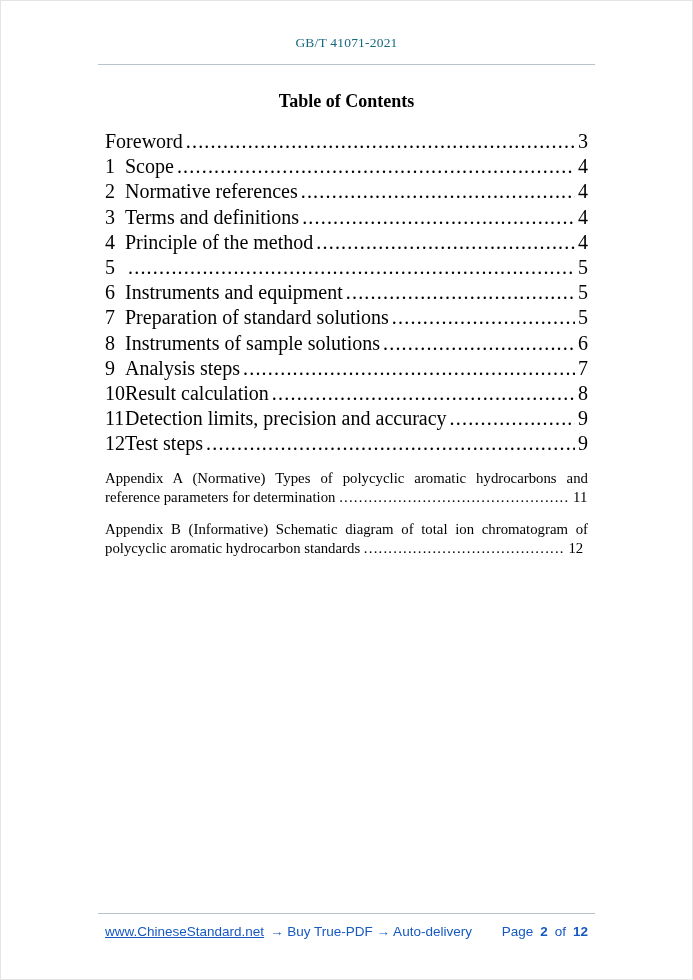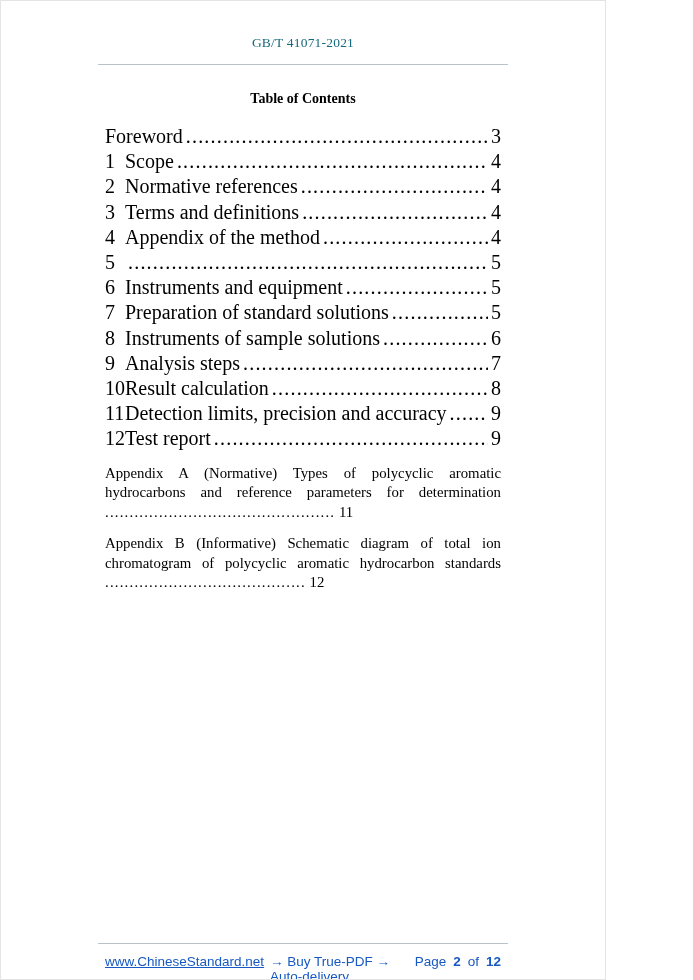--- a/index.html
+++ b/index.html
@@ -1,39 +1,39 @@
 <!DOCTYPE html>
 <html style="--header-text: #17697e; --footer-text: #1659c2; --rule: #b9c2ca;"><head>
 <meta charset="utf-8">
 <style>
   * { margin:0; padding:0; box-sizing:border-box; }
   html,body { background:#ffffff; }
   .page {
-    width:606px; height:980px; position:relative; background:#ffffff;
+    width:693px; height:980px; position:relative; background:#ffffff;
     border:1px solid #e4e4e4; overflow:hidden;
     font-family:"Liberation Serif", serif; color:#000000;
   }
   .doc-number {
     padding-top:34px; text-align:center; font-size:13.5px;
     color:var(--header-text,#17697e); letter-spacing:0.2px;
   }
   .header-rule { margin:13px 97px 0; border-top:1px solid var(--rule,#b9c2ca); }
   .toc-title {
-    text-align:center; margin-top:26px; font-size:14px; font-weight:bold;
+    text-align:center; margin-top:26px; font-size:18px; font-weight:bold;
   }
   .toc { margin:17px 104px 0; }
   .toc-row { display:flex; line-height:25.2px; font-size:20px; }
   .toc-num { min-width:20px; flex:0 0 auto; }
   .toc-label { white-space:nowrap; flex:0 0 auto; }
   .toc-dots { flex:1 1 auto; overflow:hidden; white-space:nowrap; letter-spacing:1.2px; margin:0 3px; }
   .toc-page { flex:0 0 auto; text-align:right; }
   .toc-appendix { margin:3px 104px 0; }
   .app-entry { font-size:14.8px; line-height:19.5px; text-align:justify; margin-top:12px; }
   .app-dots { letter-spacing:1.2px; white-space:nowrap; }
-  .doc-footer { position:absolute; top:942px; left:0; right:0; font-family:"Liberation Sans", sans-serif; }
+  .doc-footer { position:absolute; top:912px; left:0; right:0; font-family:"Liberation Sans", sans-serif; }
   .footer-rule { margin:0 97px; border-top:1px solid var(--rule,#b9c2ca); }
   .footer-row {
     margin:10px 104px 0; display:flex; justify-content:space-between;
     align-items:baseline; font-size:13.5px; color:var(--footer-text,#1659c2);
   }
   .footer-left { display:flex; align-items:baseline; gap:6px; }
   .footer-link { color:inherit; text-decoration:underline; cursor:pointer; }
   .footer-right { display:flex; align-items:baseline; gap:7px; }
   .pg-num { font-weight:bold; }
 </style>
@@ -68,21 +68,21 @@
         <span class="toc-page">4</span>
       </div>
       <div class="toc-row">
         <span class="toc-num">3</span>
         <span class="toc-label">Terms and definitions</span>
         <span class="toc-dots">............................................................................................................................................................................................................................</span>
         <span class="toc-page">4</span>
       </div>
       <div class="toc-row">
         <span class="toc-num">4</span>
-        <span class="toc-label">Appendix of the method</span>
+        <span class="toc-label">Principle of the method</span>
         <span class="toc-dots">............................................................................................................................................................................................................................</span>
         <span class="toc-page">4</span>
       </div>
       <div class="toc-row">
         <span class="toc-num">5</span>
         <span class="toc-dots">............................................................................................................................................................................................................................</span>
         <span class="toc-page">5</span>
       </div>
       <div class="toc-row">
         <span class="toc-num">6</span>
@@ -115,21 +115,21 @@
         <span class="toc-page">8</span>
       </div>
       <div class="toc-row">
         <span class="toc-num">11</span>
         <span class="toc-label">Detection limits, precision and accuracy</span>
         <span class="toc-dots">............................................................................................................................................................................................................................</span>
         <span class="toc-page">9</span>
       </div>
       <div class="toc-row">
         <span class="toc-num">12</span>
-        <span class="toc-label">Test report</span>
+        <span class="toc-label">Test steps</span>
         <span class="toc-dots">............................................................................................................................................................................................................................</span>
         <span class="toc-page">9</span>
       </div>
     </div>
 
   <div class="toc-appendix" id="appendix-list">
       <div class="app-entry"><span class="app-text">Appendix A (Normative) Types of polycyclic aromatic hydrocarbons and reference parameters for determination </span><span class="app-dots">...............................................</span><span class="app-page">&nbsp;11</span></div>
       <div class="app-entry"><span class="app-text">Appendix B (Informative) Schematic diagram of total ion chromatogram of polycyclic aromatic hydrocarbon standards </span><span class="app-dots">.........................................</span><span class="app-page">&nbsp;12</span></div>
     </div>
 

